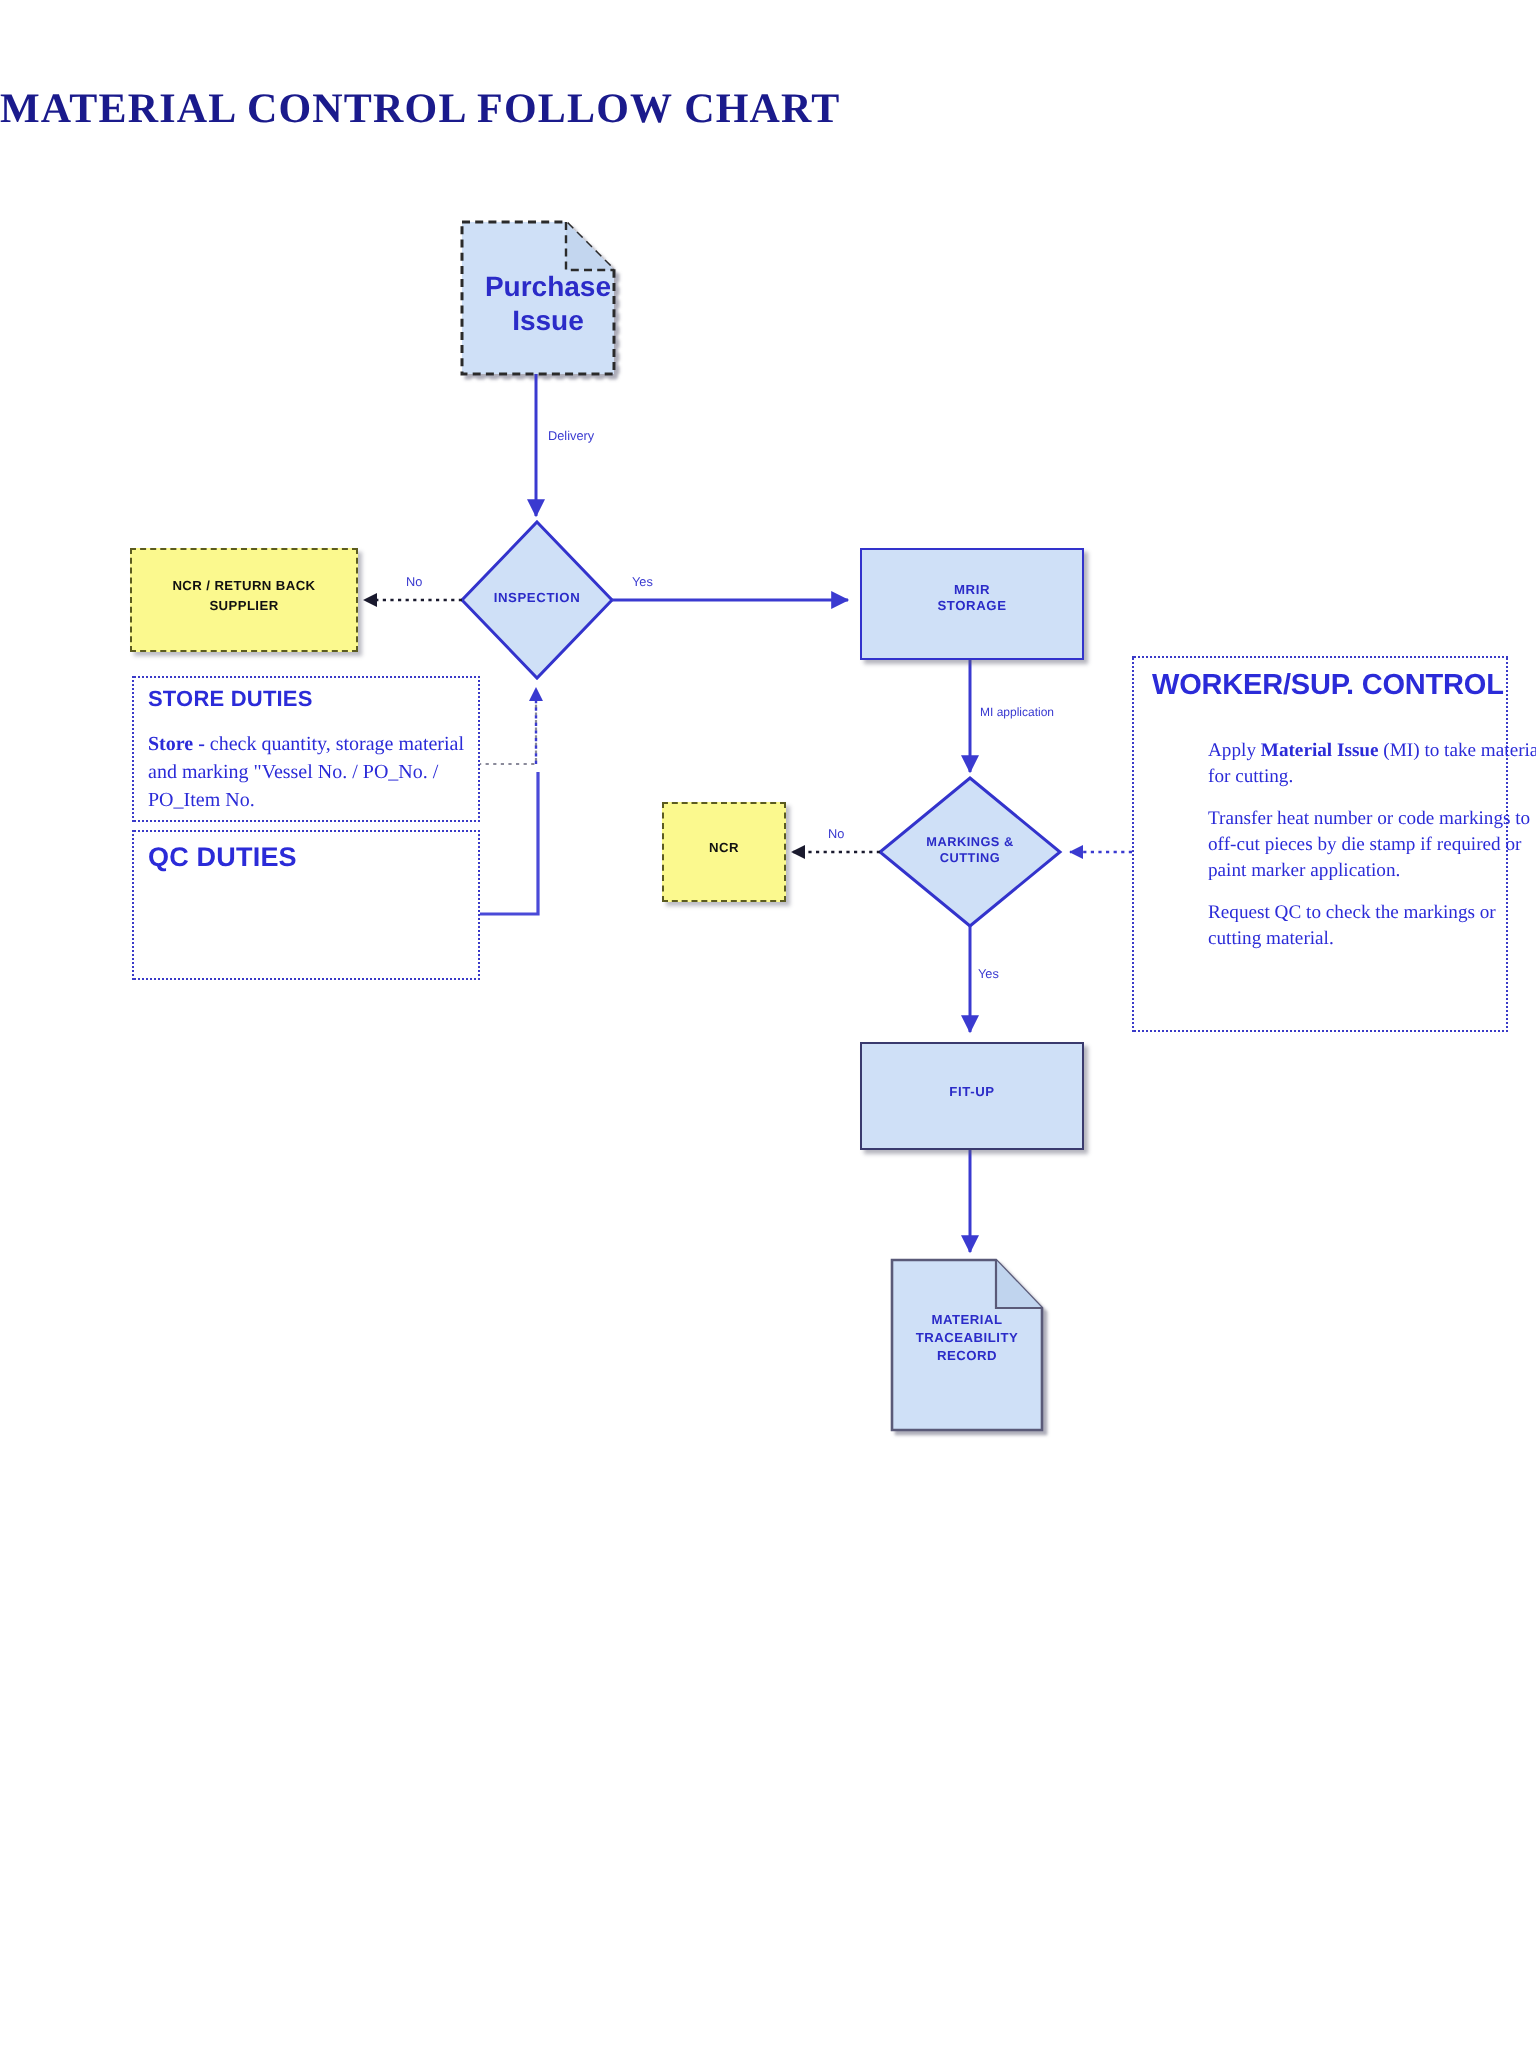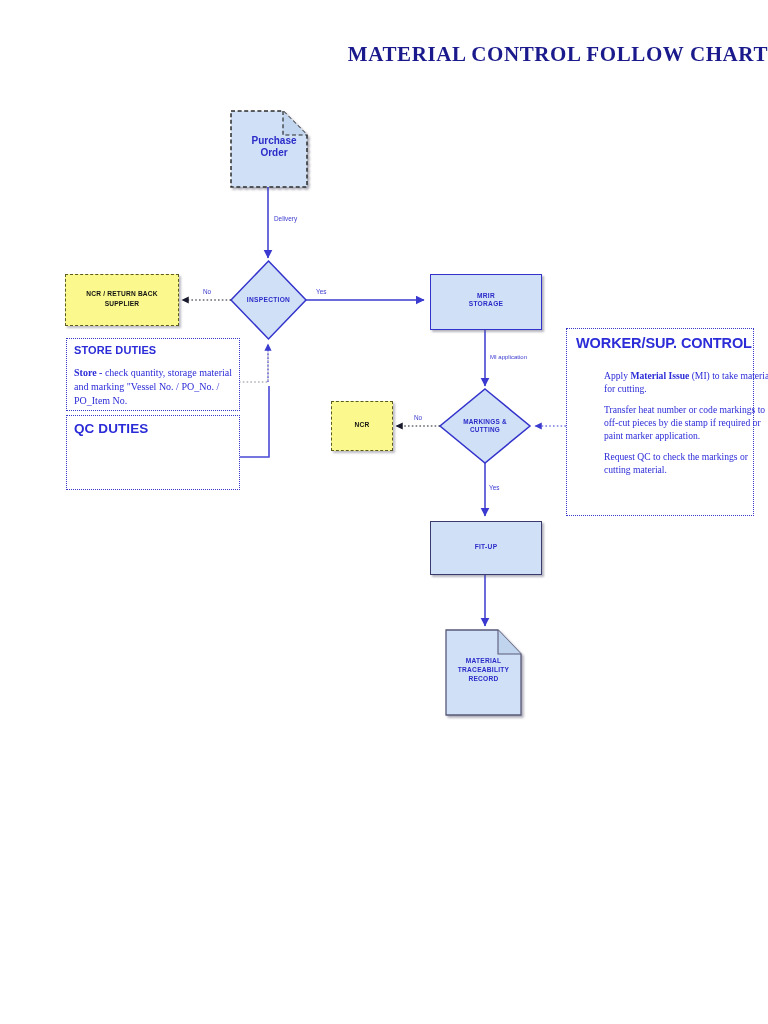--- a/index.html
+++ b/index.html
@@ -19,21 +19,21 @@
     left: 0; top: 0;
     width: 768px;
     height: 1024px;
   }
   .abs { position: absolute; }
 
   
   #page-title {
     left: 0; top: 42px;
     width: 768px;
-    text-align: right;
+    text-align: left;
     font-family: "Liberation Serif", serif;
     font-weight: bold;
     font-size: 21px;
     letter-spacing: 0.6px;
     color: #1a1a8c;
   }
 
   
   .node-label {
     font-family: "Liberation Sans", sans-serif;
@@ -44,21 +44,21 @@
   }
 
   
   #purchase-order {
     left: 231px; top: 111px;
     width: 76px; height: 76px;
   }
   #purchase-order .doc-label {
     position: absolute;
     left: 0; top: 24px; width: 86px;
-    font-size: 10px;
+    font-size: 14px;
   }
 
   
   #mrir-storage {
     left: 430px; top: 274px;
     width: 110px; height: 54px;
     background: #cfe0f7;
     border: 1.4px solid #3333cc;
     box-shadow: 2px 2px 2px rgba(90,90,110,.45);
   }
@@ -258,21 +258,21 @@
     <path d="M446,630 L498,630 L521,654 L521,715 L446,715 Z" fill="#cfe0f7" stroke="#5a5a78" stroke-width="1.3" filter="url(#shdw)"></path>
     <path d="M498,630 L498,654 L521,654" fill="#c0d4ee" stroke="#5a5a78" stroke-width="1.1"></path>
   </g>
 </svg>
 
 <div class="abs" id="page-title">MATERIAL CONTROL FOLLOW CHART</div>
 
 <div class="abs" id="purchase-order">
   <div class="doc-label node-label">
     <span>Purchase</span><br>
-    <span>Order</span>
+    <span>Issue</span>
   </div>
 </div>
 
 <div class="abs edge-label" style="left:274px; top:215px;">Delivery</div>
 
 <div class="abs node-label" style="left:228px; top:296px; width:81px; font-size:6.6px; letter-spacing:.3px;">INSPECTION</div>
 
 <div class="abs edge-label" style="left:203px; top:288px;">No</div>
 <div class="abs edge-label" style="left:316px; top:288px;">Yes</div>
 

